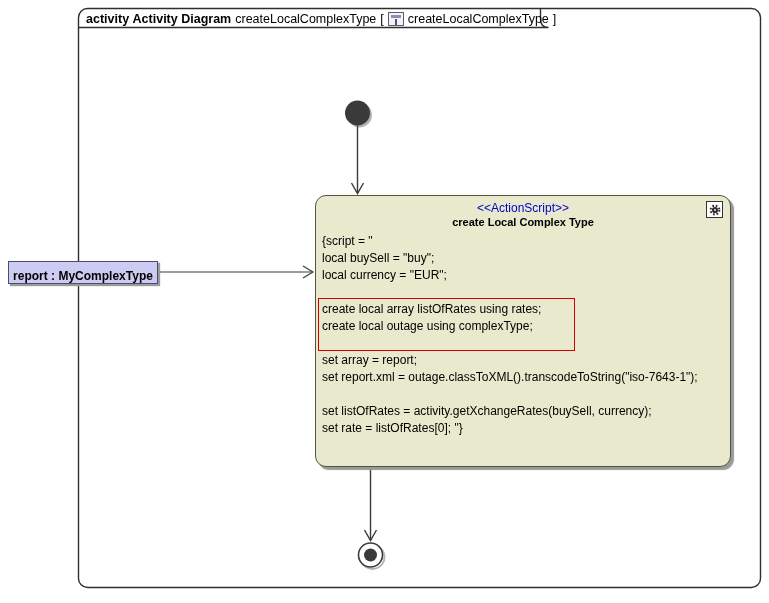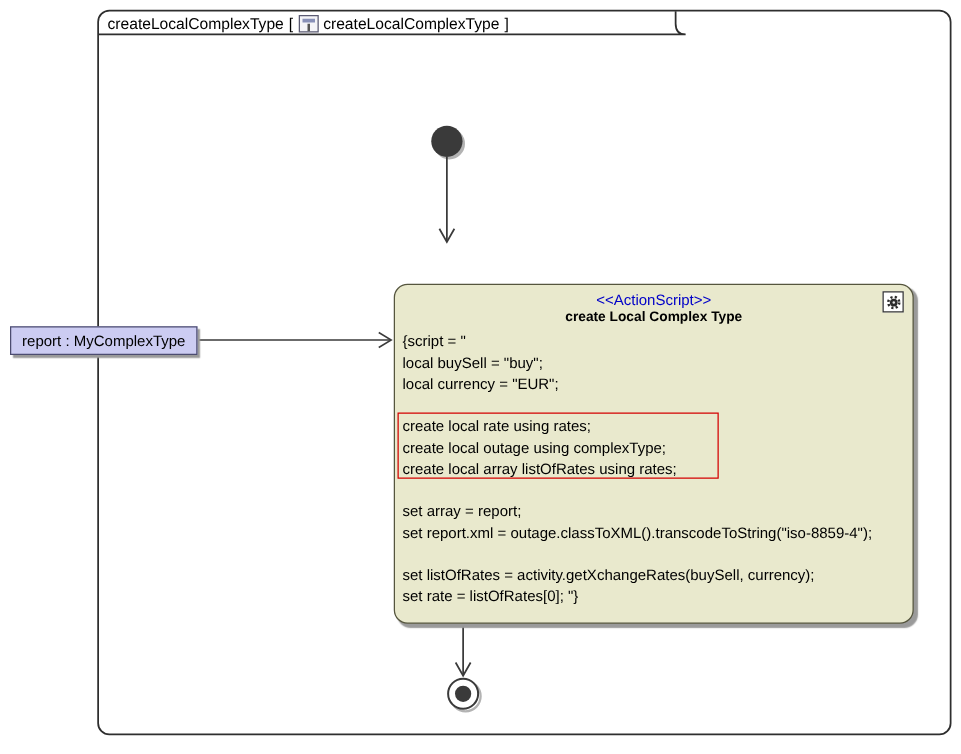--- a/index.html
+++ b/index.html
@@ -13,31 +13,31 @@
   svg.layer{position:absolute;left:0;top:0;}
   .tab-text{position:absolute;left:86px;top:10px;height:17px;display:flex;align-items:center;
     gap:4px;font-size:12.5px;color:var(--text);white-space:nowrap;}
   .tab-text .bold{font-weight:bold;}
   .diagram-icon{display:inline-block;width:16px;height:14px;border:1px solid #5a5a72;background:#f4f4f8;
     position:relative;}
   .diagram-icon::before{content:"";position:absolute;left:2px;top:2px;width:10px;height:3px;background:#8890b8;}
   .diagram-icon::after{content:"";position:absolute;left:6px;top:6px;width:2px;height:6px;background:#555;}
   .action-node{position:absolute;left:315px;top:195px;width:416px;height:272px;
     background:var(--node_fill);border:1px solid var(--node_border);border-radius:11px;
-    box-shadow:3px 3px 1px var(--node_shadow);color:var(--text);margin-top:32px;}
+    box-shadow:3px 3px 1px var(--node_shadow);color:var(--text);}
   .stereotype{margin-top:5px;text-align:center;font-size:12px;color:var(--stereotype);}
   .node-title{text-align:center;font-size:11px;font-weight:bold;margin-top:1px;}
   .script-body{position:absolute;left:6px;top:37px;right:4px;font-size:12px;line-height:17px;}
   .script-line{white-space:pre;height:17px;}
   .hl-box{position:absolute;left:2px;width:257px;border:1px solid var(--highlight);pointer-events:none;}
   .gear-btn{position:absolute;top:5px;right:7px;width:17px;height:17px;background:#fff;
     border:1px solid #333;display:flex;align-items:center;justify-content:center;}
   .pin-label{position:absolute;left:8px;top:261px;width:150px;height:23px;background:var(--label_fill);
     border:1px solid var(--label_border);box-shadow:2px 2px 1px var(--node_shadow);
-    display:flex;align-items:center;justify-content:center;font-size:12px;font-weight:normal;color:var(--text);}
+    display:flex;align-items:flex-end;justify-content:center;font-size:12px;font-weight:bold;color:var(--text);}
 </style>
 </head>
 <body>
 
 <div class="canvas">
 
   <svg class="layer" width="769" height="603" viewBox="0 0 769 603">
 
     <g>
       <rect x="78.5" y="8.5" width="682" height="579" rx="9" fill="none" stroke="#2e2e2e" stroke-width="1.4"></rect>
@@ -65,20 +65,21 @@
     </g>
 
     <g>
       <circle cx="372.5" cy="557" r="12" fill="none" stroke="#b3b3b3" stroke-width="1.8"></circle>
       <circle cx="370.5" cy="555" r="12" fill="#ffffff" stroke="#3a3a3a" stroke-width="1.6"></circle>
       <circle cx="370.5" cy="555" r="6.5" fill="#3a3a3a"></circle>
     </g>
   </svg>
 
   <div class="tab-text">
+    <span class="bold"><span>activity</span>&nbsp;<span>Activity Diagram</span></span>
     <span>createLocalComplexType</span>
     <span>[</span>
     <span class="diagram-icon"></span>
     <span>createLocalComplexType</span>
     <span>]</span>
   </div>
 
   <div class="action-node">
     <div class="stereotype">&lt;&lt;ActionScript&gt;&gt;</div>
     <div class="node-title">create Local Complex Type</div>
@@ -87,26 +88,25 @@
         <circle cx="6" cy="6" r="4.4" fill="none" stroke="#2b2b2b" stroke-width="2" stroke-dasharray="1.7 1.8"></circle>
         <circle cx="6" cy="6" r="3.1" fill="#2b2b2b"></circle>
         <circle cx="6" cy="6" r="1" fill="#e8e8e8"></circle>
       </svg>
     </div>
     <div class="script-body">
         <div class="script-line">{script = "</div>
         <div class="script-line">local buySell = "buy";</div>
         <div class="script-line">local currency = "EUR";</div>
         <div class="script-line">&nbsp;</div>
-        <div class="script-line">create local rate using rates;</div>
+        <div class="script-line">create local array listOfRates using rates;</div>
         <div class="script-line">create local outage using complexType;</div>
-        <div class="script-line">create local array listOfRates using rates;</div>
         <div class="script-line">&nbsp;</div>
         <div class="script-line">set array = report;</div>
-        <div class="script-line">set report.xml = outage.classToXML().transcodeToString("iso-8859-4");</div>
+        <div class="script-line">set report.xml = outage.classToXML().transcodeToString("iso-7643-1");</div>
         <div class="script-line">&nbsp;</div>
         <div class="script-line">set listOfRates = activity.getXchangeRates(buySell, currency);</div>
         <div class="script-line">set rate = listOfRates[0]; "}</div>
       </div>
     <div class="hl-box" style="top: 102px; height: 53px;"></div>
   </div>
 
   <div class="pin-label">
     <span>report : MyComplexType</span>
   </div>

